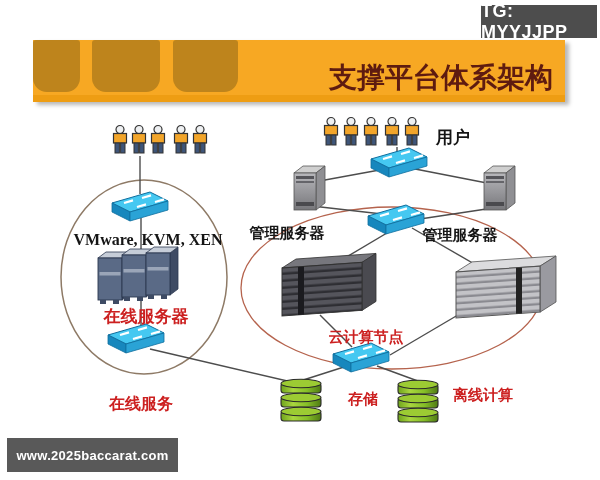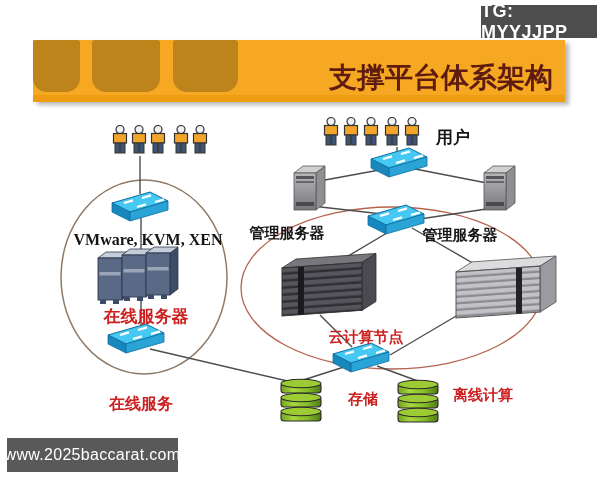--- a/index.html
+++ b/index.html
@@ -30,21 +30,21 @@
     position:absolute;left:0;bottom:0;width:100%;height:7px;background:#ee9d13;
   }
   .banner .title{
     position:absolute;right:12px;top:19px;
     font-family:"Liberation Serif",serif;font-weight:bold;
     font-size:28px;color:#5e1b10;white-space:nowrap;
   }
   
   .site-bar{
     position:absolute;left:7px;top:438px;width:171px;height:34px;
-    background:#595959;color:#fff;font-weight:normal;font-size:16px;
+    background:#595959;color:#fff;font-weight:bold;font-size:13px;
     display:flex;align-items:center;justify-content:center;letter-spacing:.3px;
   }
   .diagram{position:absolute;left:0;top:0;}
   text{font-family:"Liberation Sans",sans-serif;}
   .lbl-red{fill:#cc2020;font-weight:bold;}
   .lbl-black{fill:#151515;font-weight:bold;}
   .lbl-serif{font-family:"Liberation Serif",serif;}
 </style>
 </head>
 <body>

